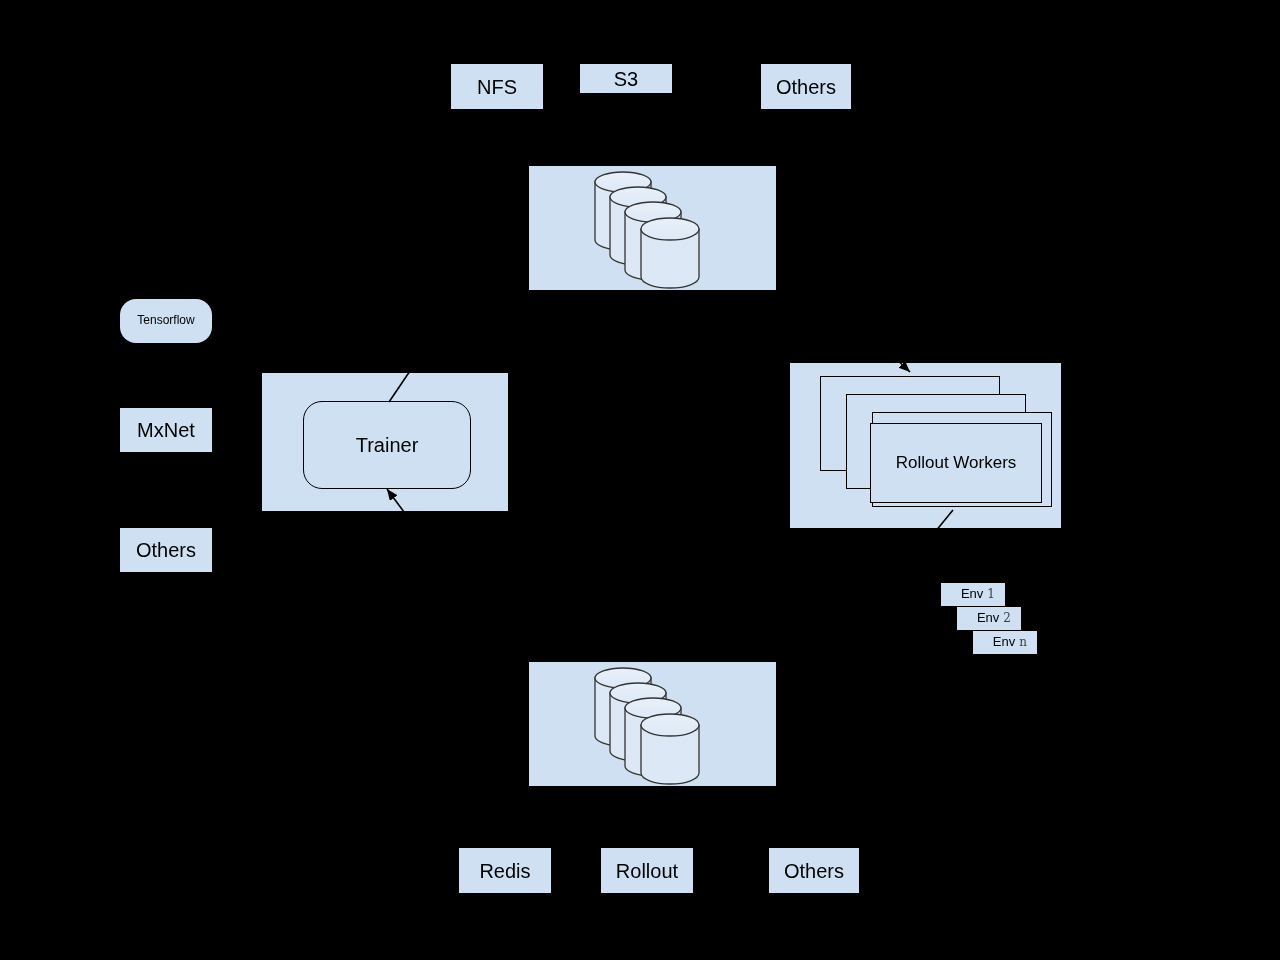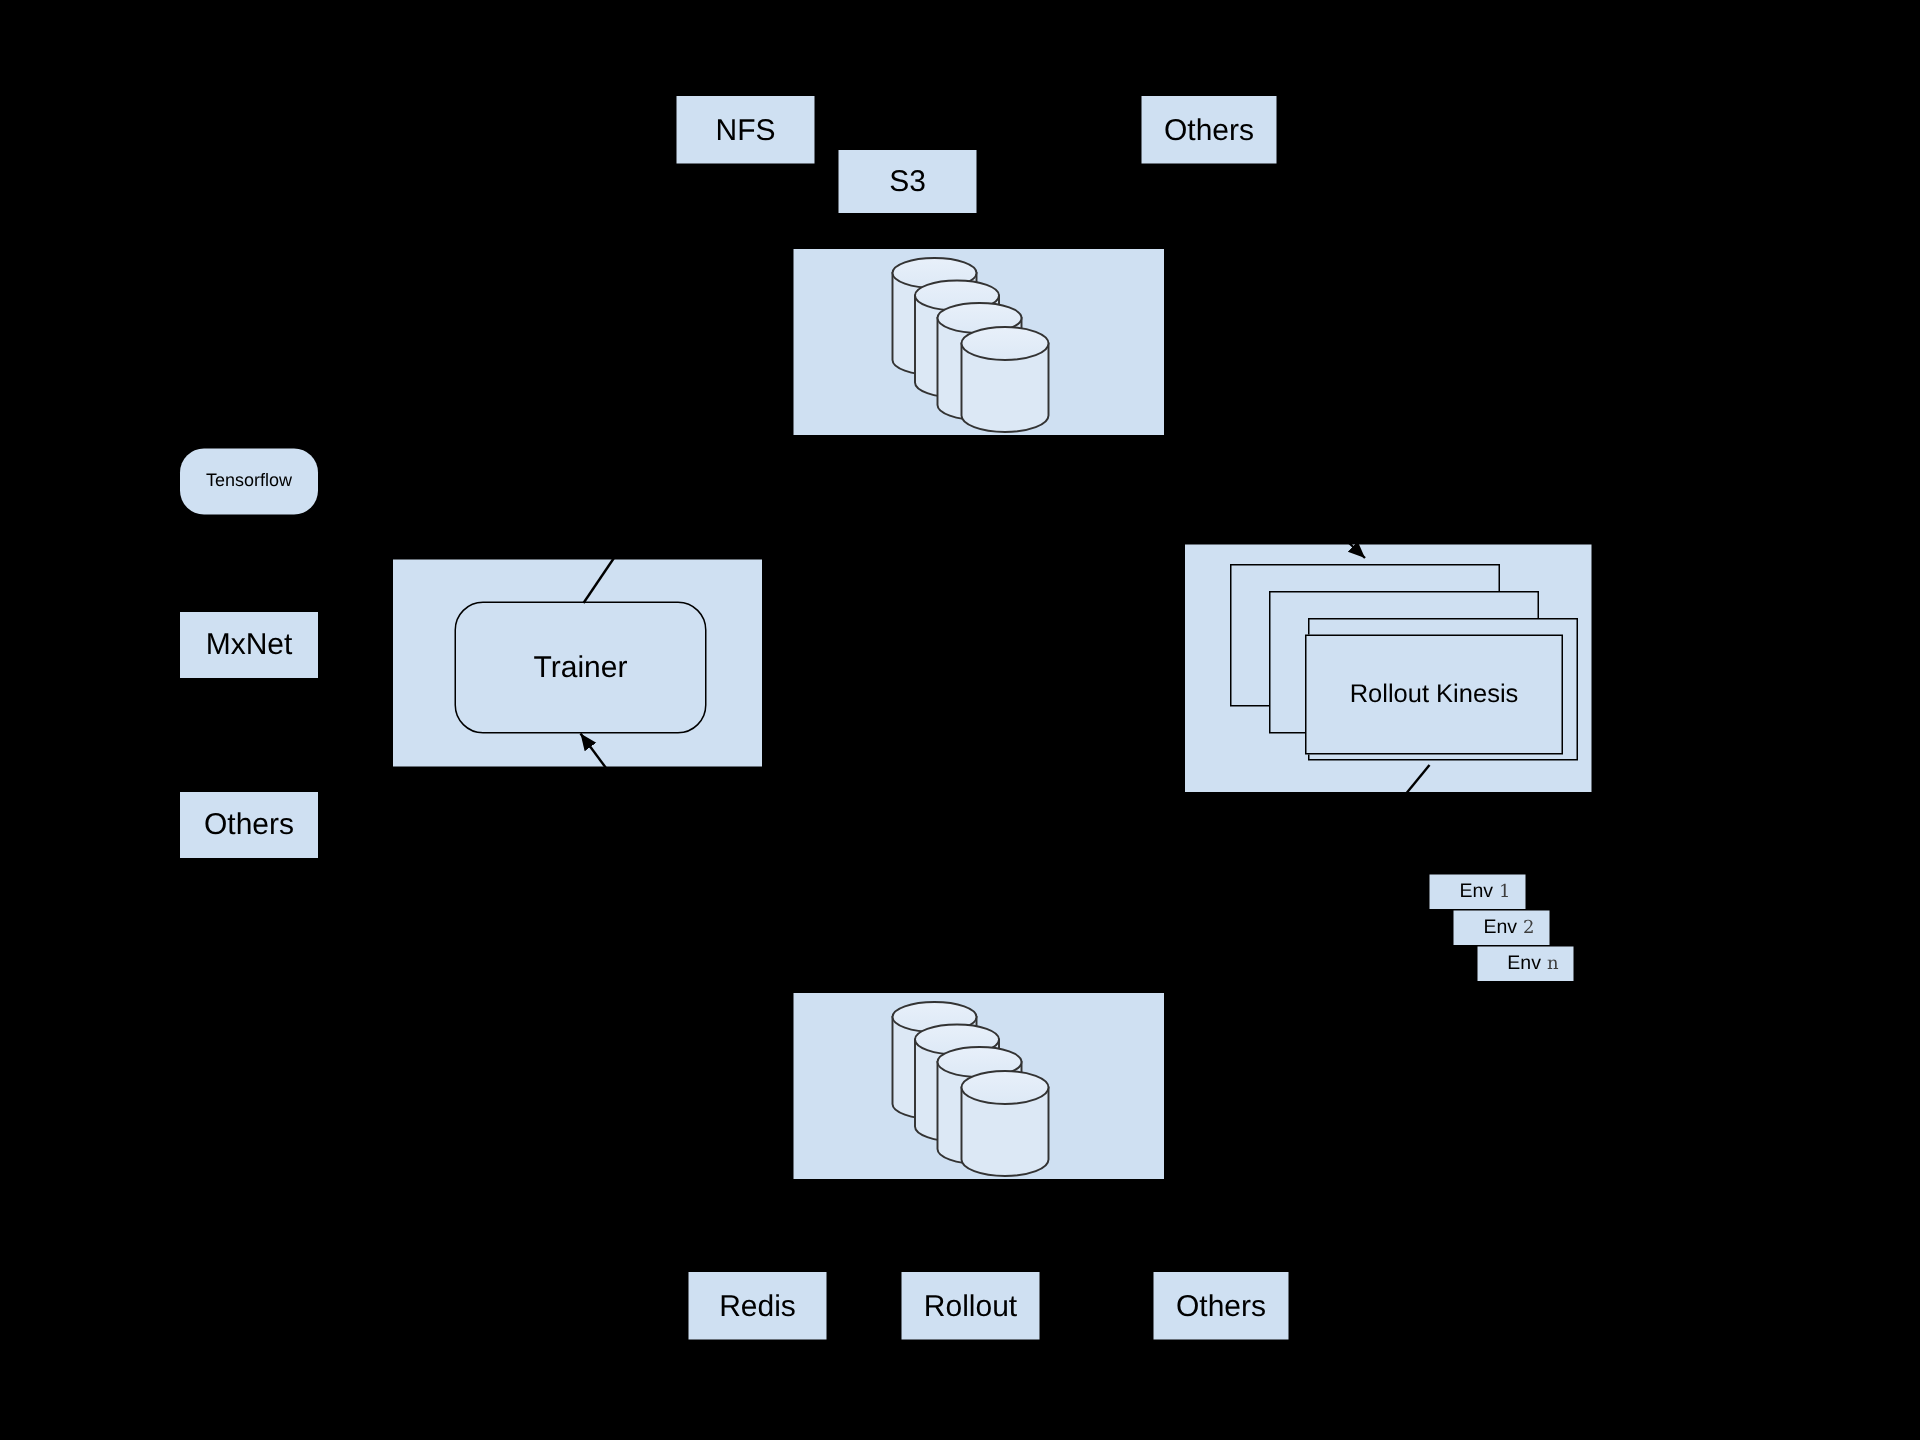--- a/index.html
+++ b/index.html
@@ -24,21 +24,21 @@
     display: flex;
     align-items: center;
     justify-content: center;
     box-sizing: border-box;
     color: #000000;
     line-height: 1.1;
     white-space: nowrap;
   }
   .node.lg  { font-size: 20px; }
   .node.sm  { font-size: 12px; border-radius: 16px; }
-  .node.env { font-size: 13px; justify-content: flex-end; padding-right: 10px; margin-left: 12px; }
+  .node.env { font-size: 13px; justify-content: flex-end; padding-right: 10px; }
   .node.bordered { border: 1px solid #000000; }
 
   
   .panel {
     position: absolute;
     background: #cfe0f2;
     box-sizing: border-box;
   }
 
   
@@ -73,21 +73,21 @@
   }
 </style>
 </head>
 <body>
 
 <div id="canvas">
 
   <div class="node lg" style="left:451px; top:64px; width:92px; height:45px;">
     <span>NFS</span>
   </div>
-  <div class="node lg" style="left:559px; top:64px; width:92px; height:42px;margin-top:36px;">
+  <div class="node lg" style="left:580px; top:64px; width:92px; height:29px;">
     <span>S3</span>
   </div>
   <div class="node lg" style="left:761px; top:64px; width:90px; height:45px;">
     <span>Others</span>
   </div>
 
   <div class="panel" style="left:529px; top:166px; width:247px; height:124px;"></div>
 
   <div class="node sm" style="left:120px; top:299px; width:92px; height:44px;">
     <span>Tensorflow</span>
@@ -103,21 +103,21 @@
     <div class="node bordered lg" style="left:41px; top:28px; width:168px; height:88px;border-radius:19px;">
       <span>Trainer</span>
     </div>
   </div>
 
   <div class="panel" style="left:790px; top:363px; width:271px; height:165px;">
     <div class="stack-card" style="left:30px; top:13px; width:180px; height:95px;"></div>
     <div class="stack-card" style="left:56px; top:31px; width:180px; height:95px;"></div>
     <div class="stack-card" style="left:82px; top:49px; width:180px; height:95px;"></div>
     <div class="stack-card front" style="left:80px; top:60px; width:172px; height:80px;">
-      <span>Rollout Kinesis</span>
+      <span>Rollout Workers</span>
     </div>
   </div>
 
   <div class="node env" style="left:941px; top:583px; width:64px; height:23px;">
     <span>Env</span>
       <span class="env-sub">1</span>
   </div>
   <div class="node env" style="left:957px; top:607px; width:64px; height:23px;">
     <span>Env</span>
       <span class="env-sub">2</span>

